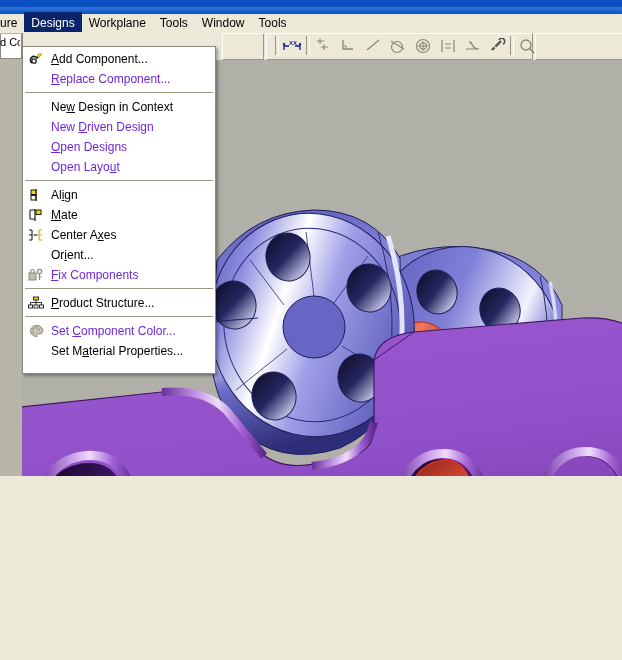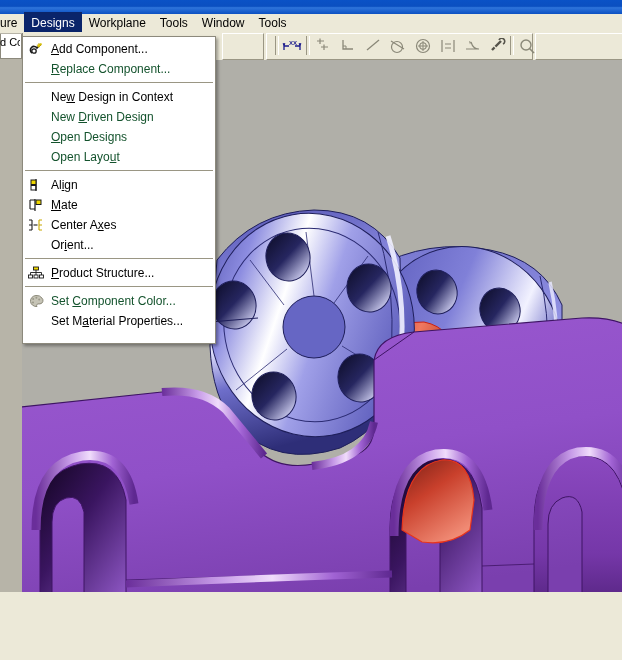--- a/index.html
+++ b/index.html
@@ -1,21 +1,21 @@
 <!DOCTYPE html>
 <html><head>
 <meta charset="utf-8">
 <style>
   html,body{margin:0;padding:0;}
   body{
     width:622px;height:660px;overflow:hidden;position:relative;
     font-family:"Liberation Sans", sans-serif;
     background:#ECE9D8;
   }
-  #app{position:absolute;inset:0;width:622px;height:592px;overflow:hidden;}
+  #app{position:absolute;inset:0;width:622px;height:476px;overflow:hidden;}
 
   
   .titlebar{
     position:absolute;left:0;top:0;width:622px;height:14px;
     background:linear-gradient(180deg,#0A52C6 0%,#0A4FC0 45%,#2E74DB 55%,#0B50C2 100%);
   }
 
   
   .menubar{
     position:absolute;left:0;top:14px;width:622px;height:18px;
@@ -59,33 +59,33 @@
 
   
   .viewport{
     position:absolute;left:22px;top:60px;width:600px;height:573px;
     background:#B0AFA8;overflow:hidden;
   }
   .viewport svg{display:block;}
 
   
   .dropdown{
-    position:absolute;left:22px;top:36px;width:192px;
+    position:absolute;left:22px;top:46px;width:192px;
     background:#FFFFFF;
     border:1px solid #8C897C;
     box-shadow:2px 2px 3px rgba(0,0,0,0.35);
     padding:2px 0 12px 0;
     font-size:12px;
     z-index:50;
   }
   .dd-item{
     position:relative;height:20px;display:flex;align-items:center;
     padding-left:28px;color:#000;white-space:nowrap;
   }
-  .dd-item.disabled{color:#14532d;}
+  .dd-item.disabled{color:#6d28d9;}
   .dd-item .icon{
     position:absolute;left:4px;top:2px;width:18px;height:16px;
     display:flex;align-items:center;justify-content:center;
   }
   .dd-item .icon svg{display:block;}
   .dd-sep{height:1px;margin:3px 2px 3px 2px;background:#9A9684;border-bottom:1px solid #fff;}
   .u{text-decoration:underline;}
 
   
   .botbar{
@@ -412,20 +412,31 @@
           <path d="M14 2 L11 2 M11 2 L11 12 M11 12 L14 12 M11 7 L14 7" stroke="#C8A800" stroke-width="1.1" fill="none"></path>
         </svg>
       </span>
       <span>Center A<span class="u">x</span>es</span>
     </div>
 
     <div class="dd-item">
       <span>Or<span class="u">i</span>ent...</span>
     </div>
 
+    <div class="dd-item disabled">
+      <span class="icon">
+        <svg width="16" height="14" viewBox="0 0 16 14">
+          <rect x="1" y="5" width="7" height="7" fill="#BFBDB0" stroke="#8A8878" stroke-width="1"></rect>
+          <path d="M2.8 5 L2.8 3.2 a1.7 1.7 0 0 1 3.4 0 L6.2 5" fill="none" stroke="#8A8878" stroke-width="1.1"></path>
+          <circle cx="11.5" cy="3.5" r="2.2" fill="none" stroke="#8A8878" stroke-width="1.2"></circle>
+          <path d="M11.5 5.7 L11.5 12 M11.5 9 L13.5 9" stroke="#8A8878" stroke-width="1.2"></path>
+        </svg>
+      </span>
+      <span><span class="u">F</span>ix Components</span>
+    </div>
 
 
     <div class="dd-sep"></div>
 
     <div class="dd-item">
       <span class="icon">
         <svg width="16" height="14" viewBox="0 0 16 14">
           <rect x="5.5" y="1" width="5" height="3" fill="#F0D800" stroke="#1A1A1A" stroke-width="0.9"></rect>
           <path d="M8 4 L8 6.5 M2.5 6.5 L13.5 6.5 M2.5 6.5 L2.5 9 M8 6.5 L8 9 M13.5 6.5 L13.5 9" stroke="#1A1A1A" stroke-width="0.9" fill="none"></path>
           <rect x="0.5" y="9" width="4" height="3" fill="none" stroke="#1A1A1A" stroke-width="0.9"></rect>

